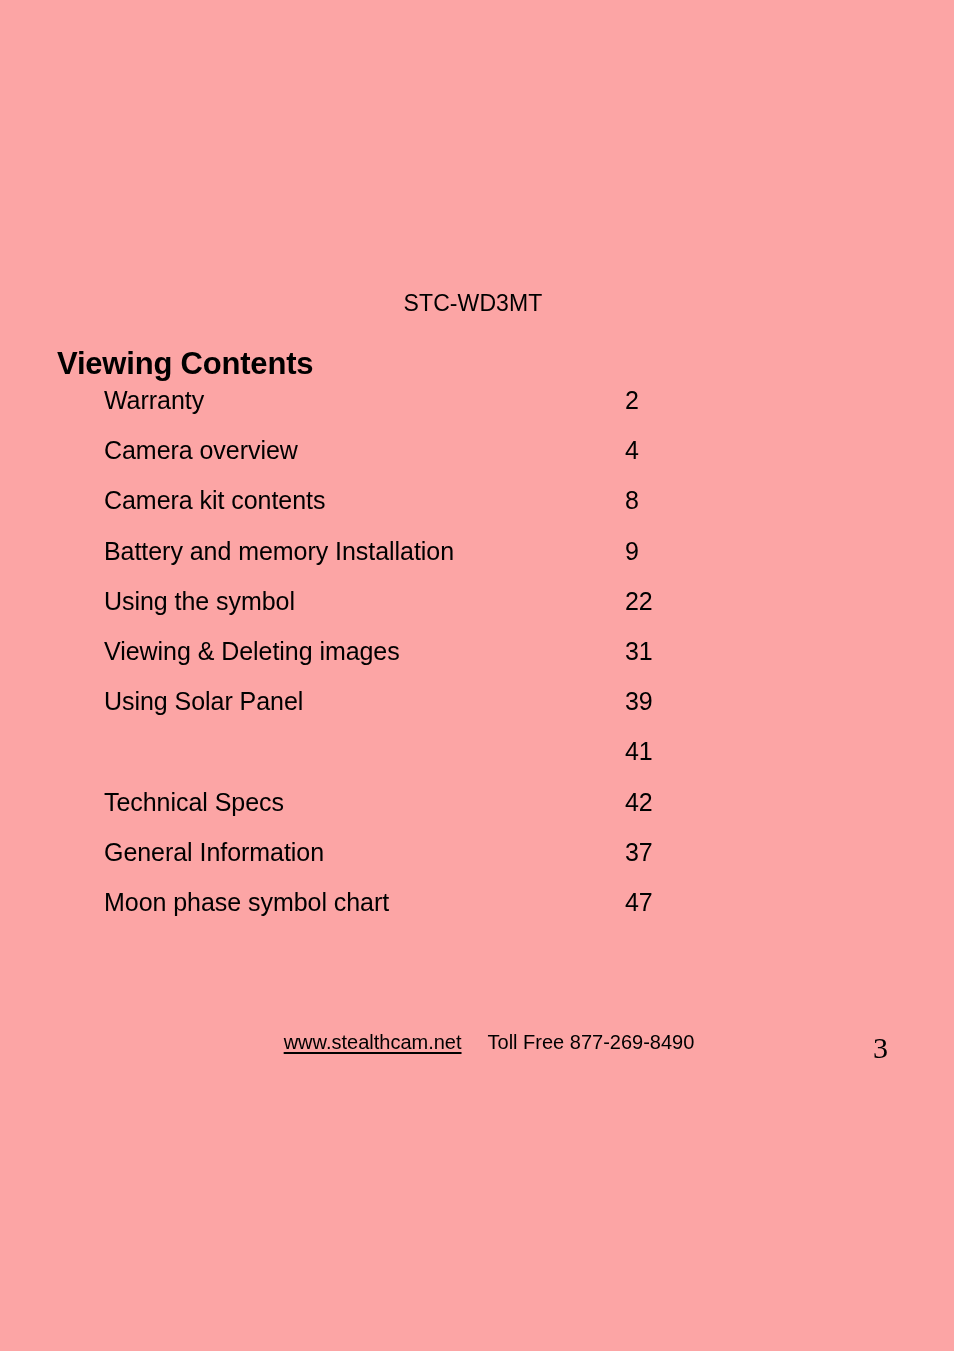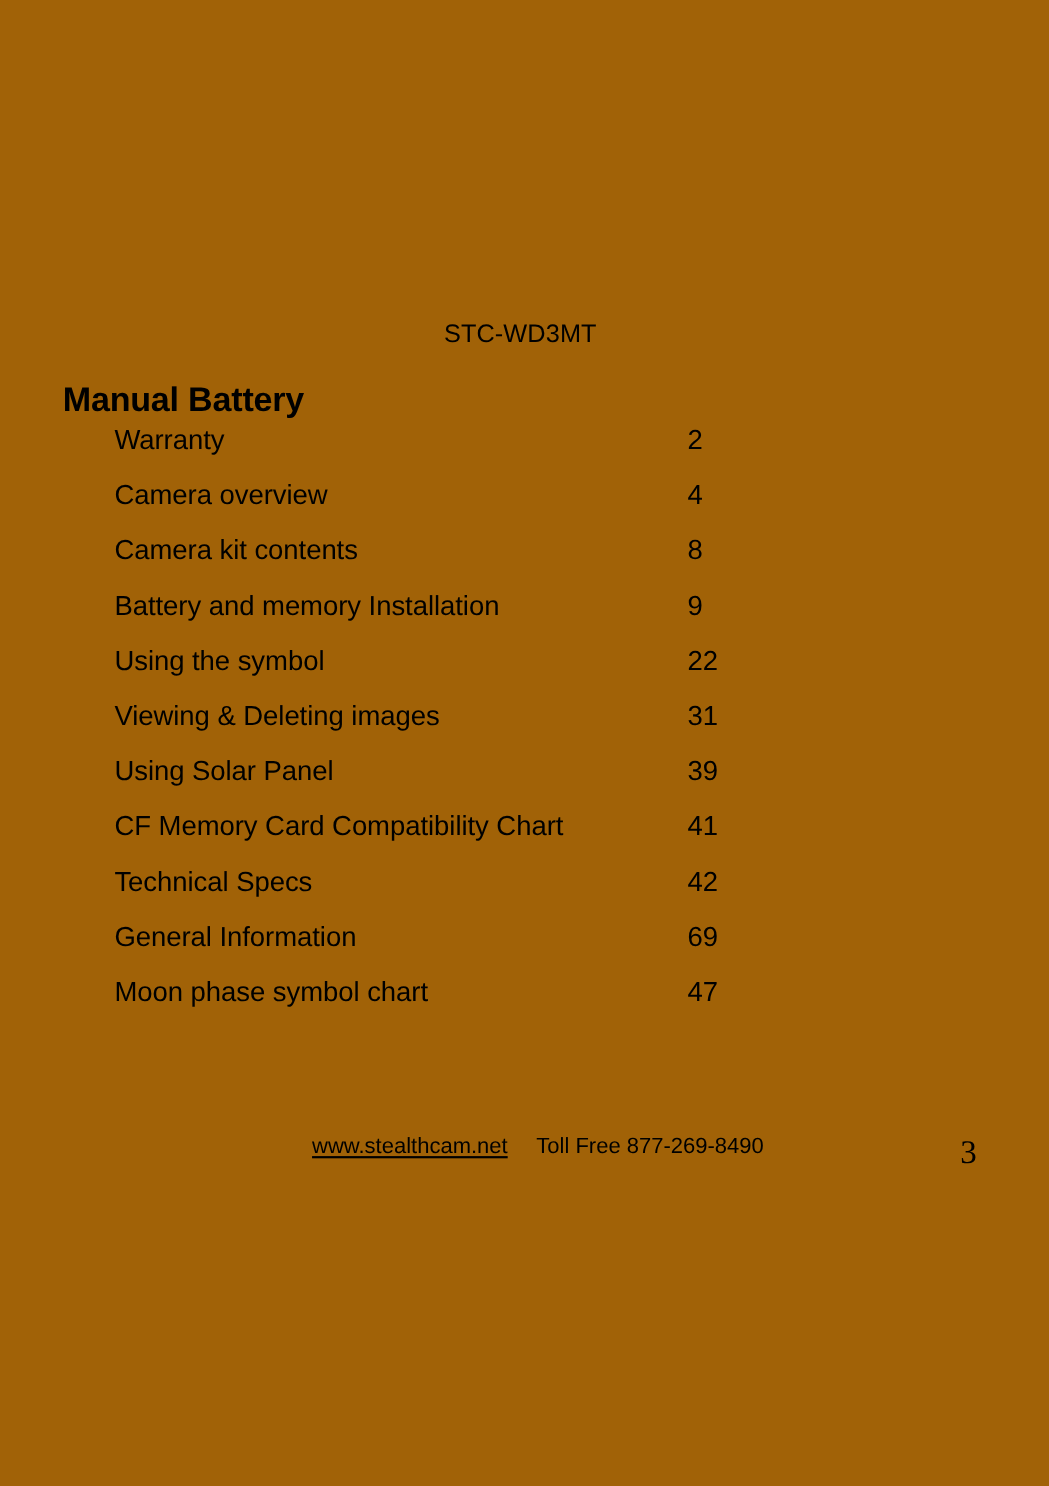--- a/index.html
+++ b/index.html
@@ -4,21 +4,21 @@
 <style>
   html, body {
     margin: 0;
     padding: 0;
     background: #ffffff;
   }
   .page {
     position: relative;
     width: 954px;
     height: 1351px;
-    background: #a16207;
+    background: #fca5a5;
     overflow: hidden;
     font-family: "Liberation Sans", sans-serif;
     color: #000000;
     text-decoration: underline;
     -webkit-font-smoothing: antialiased;
   }
 
   
   .model-line {
     position: absolute;
@@ -115,21 +115,21 @@
 </style>
 </head>
 <body>
 
 <div class="page">
 
   <div class="model-line">
     <span class="model-text">STC-WD3MT</span>
   </div>
 
-  <h1 class="doc-title">Manual Battery</h1>
+  <h1 class="doc-title">Viewing Contents</h1>
 
   <div class="toc">
     <div class="toc-row">
       <span class="toc-label">Warranty</span>
       <span class="toc-page">2</span>
     </div>
     <div class="toc-row">
       <span class="toc-label">Camera overview</span>
       <span class="toc-page">4</span>
     </div>
@@ -147,30 +147,29 @@
     </div>
     <div class="toc-row">
       <span class="toc-label">Viewing &amp; Deleting images</span>
       <span class="toc-page">31</span>
     </div>
     <div class="toc-row">
       <span class="toc-label">Using Solar Panel</span>
       <span class="toc-page">39</span>
     </div>
     <div class="toc-row">
-      <span class="toc-label">CF Memory Card Compatibility Chart</span>
       <span class="toc-page">41</span>
     </div>
     <div class="toc-row">
       <span class="toc-label">Technical Specs</span>
       <span class="toc-page">42</span>
     </div>
     <div class="toc-row">
       <span class="toc-label">General Information</span>
-      <span class="toc-page">69</span>
+      <span class="toc-page">37</span>
     </div>
     <div class="toc-row">
       <span class="toc-label">Moon phase symbol chart</span>
       <span class="toc-page">47</span>
     </div>
   </div>
 
   <div class="footer">
     <span class="footer-inner">
       <a class="footer-link" href="#">www.stealthcam.net</a><span class="footer-gap"></span><span>Toll Free 877-269-8490</span>

